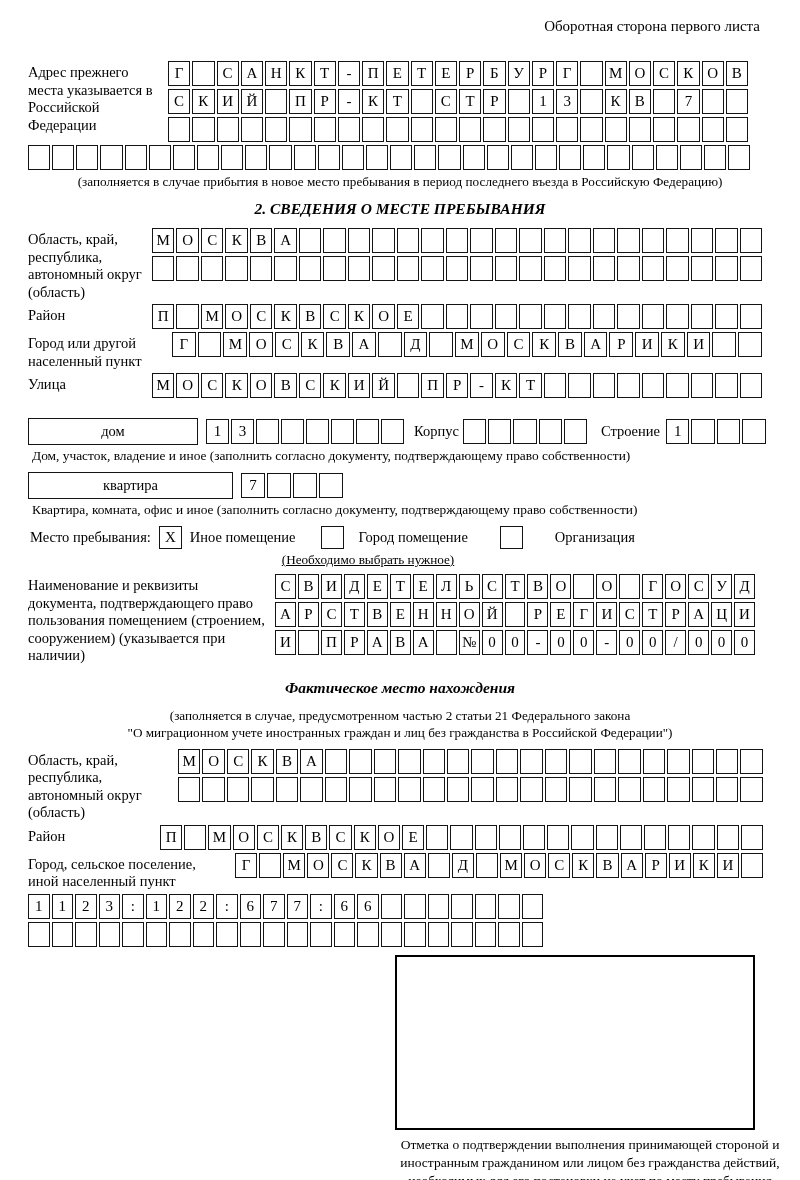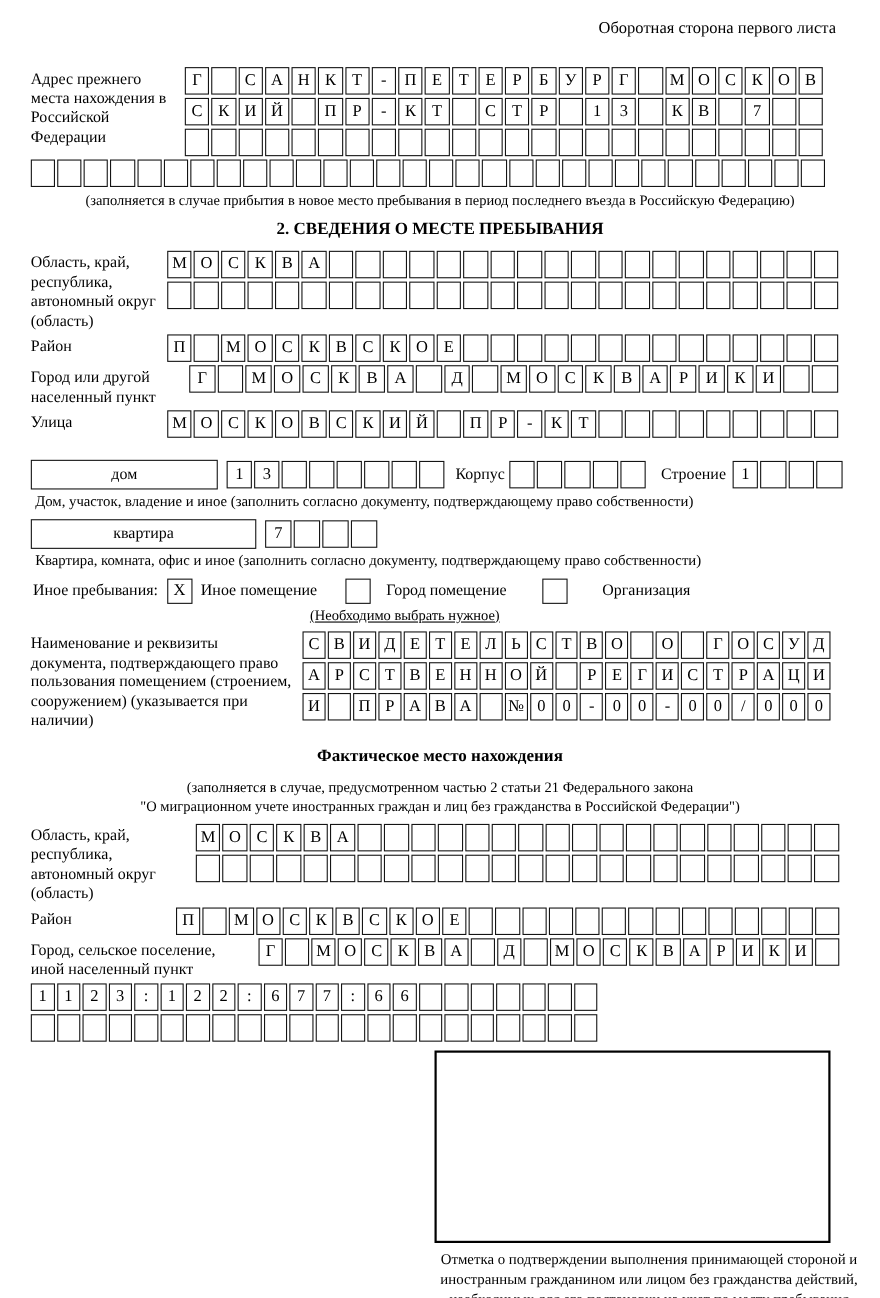--- a/index.html
+++ b/index.html
@@ -5,41 +5,41 @@
   html,body{margin:0;padding:0;background:#fff;}
   body{width:800px;height:1180px;font-family:"Liberation Serif",serif;color:#000;overflow:hidden;}
   .page{box-sizing:border-box;width:800px;height:1180px;padding:14px 28px 0 28px;}
   .hdr-note{text-align:right;font-size:15px;margin:4px 12px 26px 0;}
   .fieldrow{display:flex;align-items:flex-start;margin-bottom:3px;}
   .flabel{font-size:14.5px;line-height:17.5px;padding-top:3px;box-sizing:border-box;padding-right:8px;}
   .cellcol{display:flex;flex-direction:column;gap:3px;}
   .cellrow{display:flex;gap:2px;}
   .cell{flex:1 1 0;min-width:0;height:25px;box-sizing:border-box;border:1.5px solid #141414;background:#fff;
         display:flex;align-items:center;justify-content:center;font-size:15px;}
-  .sect-title{text-align:center;font-weight:bold;font-size:15.5px;margin:10px 0 10px 0;}
+  .sect-title{text-align:center;font-weight:bold;font-size:15.5px;margin:10px 0 10px 0;font-style:italic;}
   .note{font-size:13.2px;text-align:center;margin:3px 0 8px 0;line-height:17px;}
   .note-left{font-size:13.4px;text-align:left;margin:2px 0 8px 4px;}
   .namedbox{border:1.5px solid #141414;height:27px;box-sizing:border-box;display:flex;align-items:center;
         justify-content:center;font-size:14.5px;background:#fff;}
   .inline-lb{font-size:14.5px;padding-top:4px;}
   .cb{width:23px;height:23px;box-sizing:border-box;border:1.5px solid #141414;display:flex;align-items:center;
         justify-content:center;font-size:15px;background:#fff;}
   .place-row{display:flex;align-items:center;margin:6px 0 2px 2px;}
   .conf-box{border:2px solid #000;box-sizing:border-box;width:360px;height:175px;margin:8px 0 0 367px;background:#fff;}
   .conf-caption{width:424px;margin:6px 0 0 350px;font-size:13.5px;line-height:18px;text-align:center;}
 </style>
 </head>
 <body>
 
 <div class="page">
 
   <div class="hdr-note">Оборотная сторона первого листа</div>
 
   <div class="fieldrow">
-    <div class="flabel" style="width:140px;">Адрес прежнего места нахождения в Российской Федерации</div>
+    <div class="flabel" style="width:140px;">Адрес прежнего места указывается в Российской Федерации</div>
     <div class="cellcol" style="width:580px;">
       <div class="cellrow">
           <div class="cell">Г</div>
           <div class="cell"></div>
           <div class="cell">С</div>
           <div class="cell">А</div>
           <div class="cell">Н</div>
           <div class="cell">К</div>
           <div class="cell">Т</div>
           <div class="cell">-</div>
@@ -336,21 +336,21 @@
     <div class="cellrow" style="width:102px;margin-left:8px;">
         <div class="cell">7</div>
         <div class="cell"></div>
         <div class="cell"></div>
         <div class="cell"></div>
       </div>
   </div>
   <div class="note-left">Квартира, комната, офис и иное (заполнить согласно документу, подтверждающему право собственности)</div>
 
   <div class="place-row">
-    <span style="font-size:14.5px;">Иное пребывания:</span>
+    <span style="font-size:14.5px;">Место пребывания:</span>
     <span class="cb" style="margin-left:8px;">X</span>
     <span style="font-size:14.5px;margin-left:8px;">Иное помещение</span>
     <span class="cb" style="margin-left:26px;"></span>
     <span style="font-size:14.5px;margin-left:14px;">Город помещение</span>
     <span class="cb" style="margin-left:32px;"></span>
     <span style="font-size:14.5px;margin-left:32px;">Организация</span>
   </div>
   <div class="note" style="width:280px;margin:0 0 6px 200px;text-decoration:underline;">(Необходимо выбрать нужное)</div>
 
   <div class="fieldrow">

